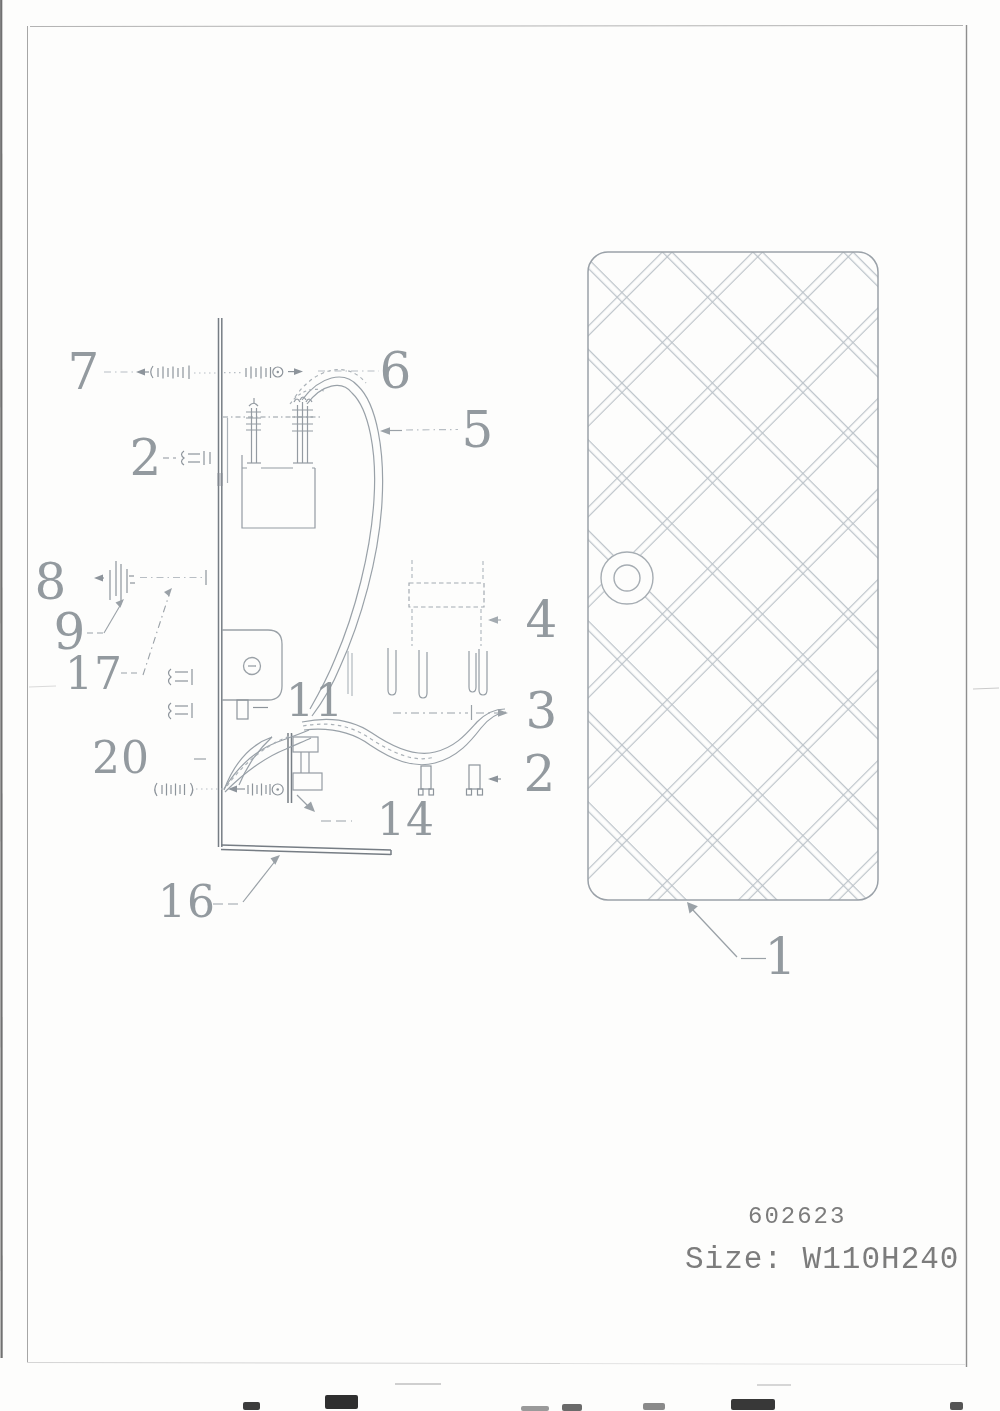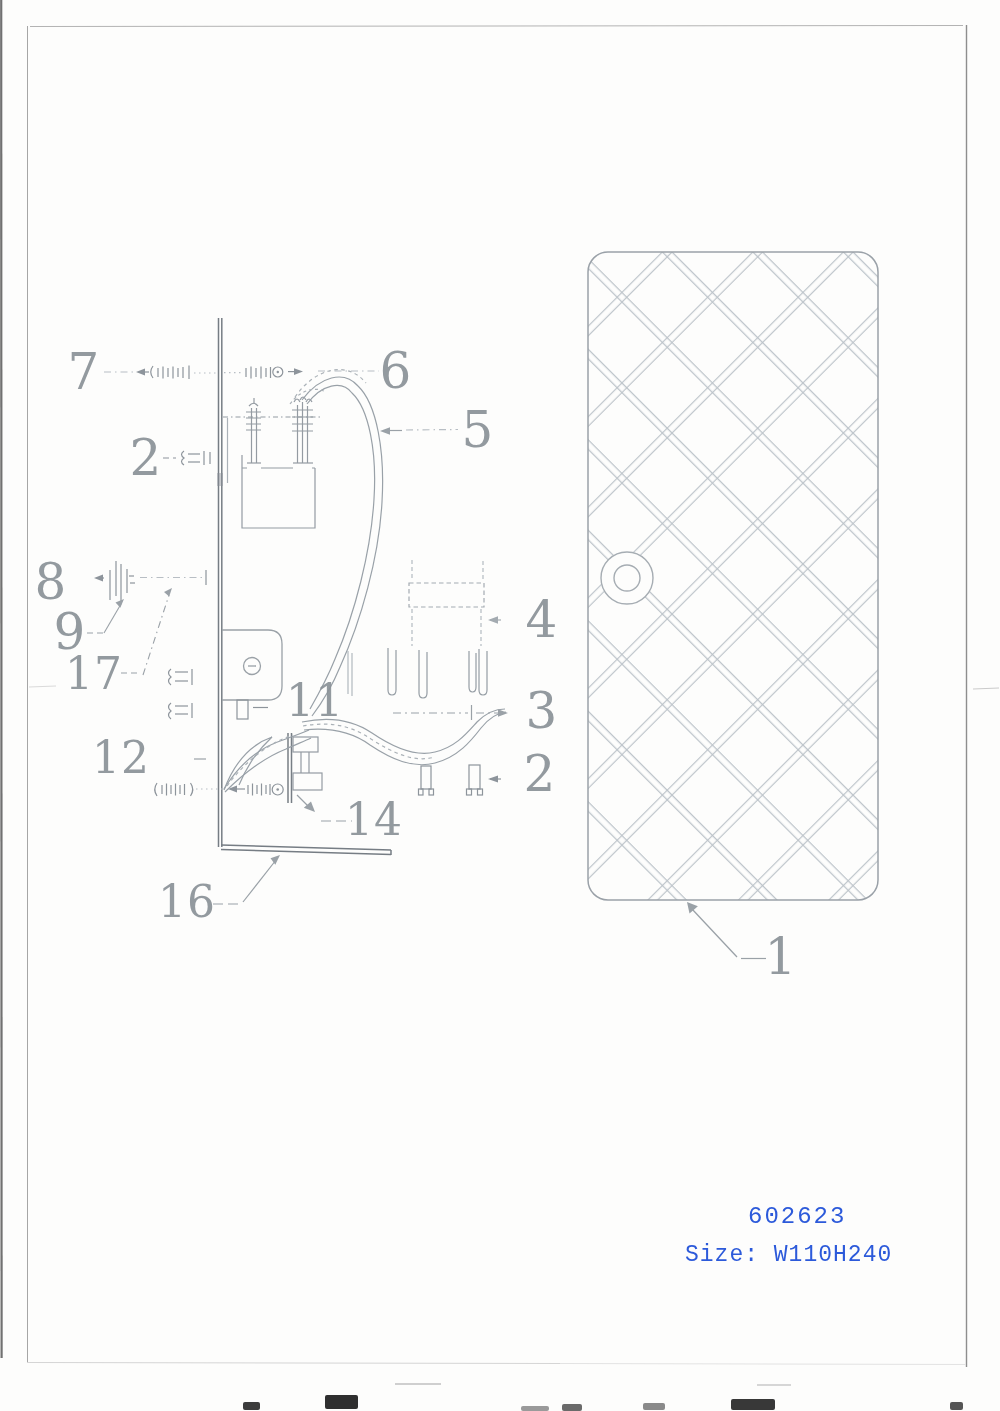--- a/index.html
+++ b/index.html
@@ -11,24 +11,24 @@
   svg{position:absolute;left:0;top:0;}
   .callout{
     position:absolute;transform:translate(-50%,-50%);
     font-family:"DejaVu Serif",serif;font-weight:400;
     color:#8b9298;font-size:50px;letter-spacing:1px;opacity:.92;
     white-space:nowrap;user-select:none;
   }
   .callout.sm{font-size:44px;}
   .footer-text{
     position:absolute;font-family:"Liberation Mono",monospace;
-    color:#1d4ed8;white-space:nowrap;opacity:.93;
+    color:#737373;white-space:nowrap;opacity:.93;
   }
   #part-code{left:748px;top:1203px;font-size:24px;letter-spacing:2px;}
-  #size-label{left:685px;top:1242px;font-size:23px;letter-spacing:1px;}
+  #size-label{left:685px;top:1242px;font-size:31px;letter-spacing:1px;}
   .smudge{position:absolute;filter:blur(.6px);border-radius:2px;}
   .faintdash{position:absolute;}
 </style>
 </head>
 <body>
 
 <div id="page">
 
   <svg width="1000" height="1411" viewBox="0 0 1000 1411">
 
@@ -273,25 +273,25 @@
   </svg>
 
   <div class="callout" style="left:84px;top:372px">7</div>
   <div class="callout" style="left:396px;top:371px">6</div>
   <div class="callout" style="left:478px;top:430px">5</div>
   <div class="callout" style="left:146px;top:458px">2</div>
   <div class="callout" style="left:51px;top:582px">8</div>
   <div class="callout" style="left:70px;top:632px">9</div>
   <div class="callout sm" style="left:94px;top:673px">17</div>
   <div class="callout sm" style="left:315px;top:700px">11</div>
-  <div class="callout sm" style="left:121px;top:757px">12</div>
+  <div class="callout sm" style="left:121px;top:757px">20</div>
   <div class="callout" style="left:542px;top:620px">4</div>
   <div class="callout" style="left:542px;top:711px">3</div>
   <div class="callout" style="left:540px;top:774px">2</div>
-  <div class="callout sm" style="left:374px;top:819px">14</div>
+  <div class="callout sm" style="left:406px;top:819px">14</div>
   <div class="callout sm" style="left:187px;top:901px">16</div>
   <div class="callout" style="left:781px;top:957px">1</div>
 
   <div id="part-code" class="footer-text">602623</div>
   <div id="size-label" class="footer-text">Size: W110H240</div>
 
   <div class="faintdash" style="left:395px;top:1383px;width:46px;height:2px;background:#cfcfcf"></div>
   <div class="faintdash" style="left:757px;top:1384px;width:34px;height:2px;background:#d6d6d6"></div>
   <div class="smudge" style="left:243px;top:1402px;width:17px;height:8px;background:#3c3c3c"></div>
   <div class="smudge" style="left:325px;top:1395px;width:33px;height:14px;background:#2f2f2f"></div>

